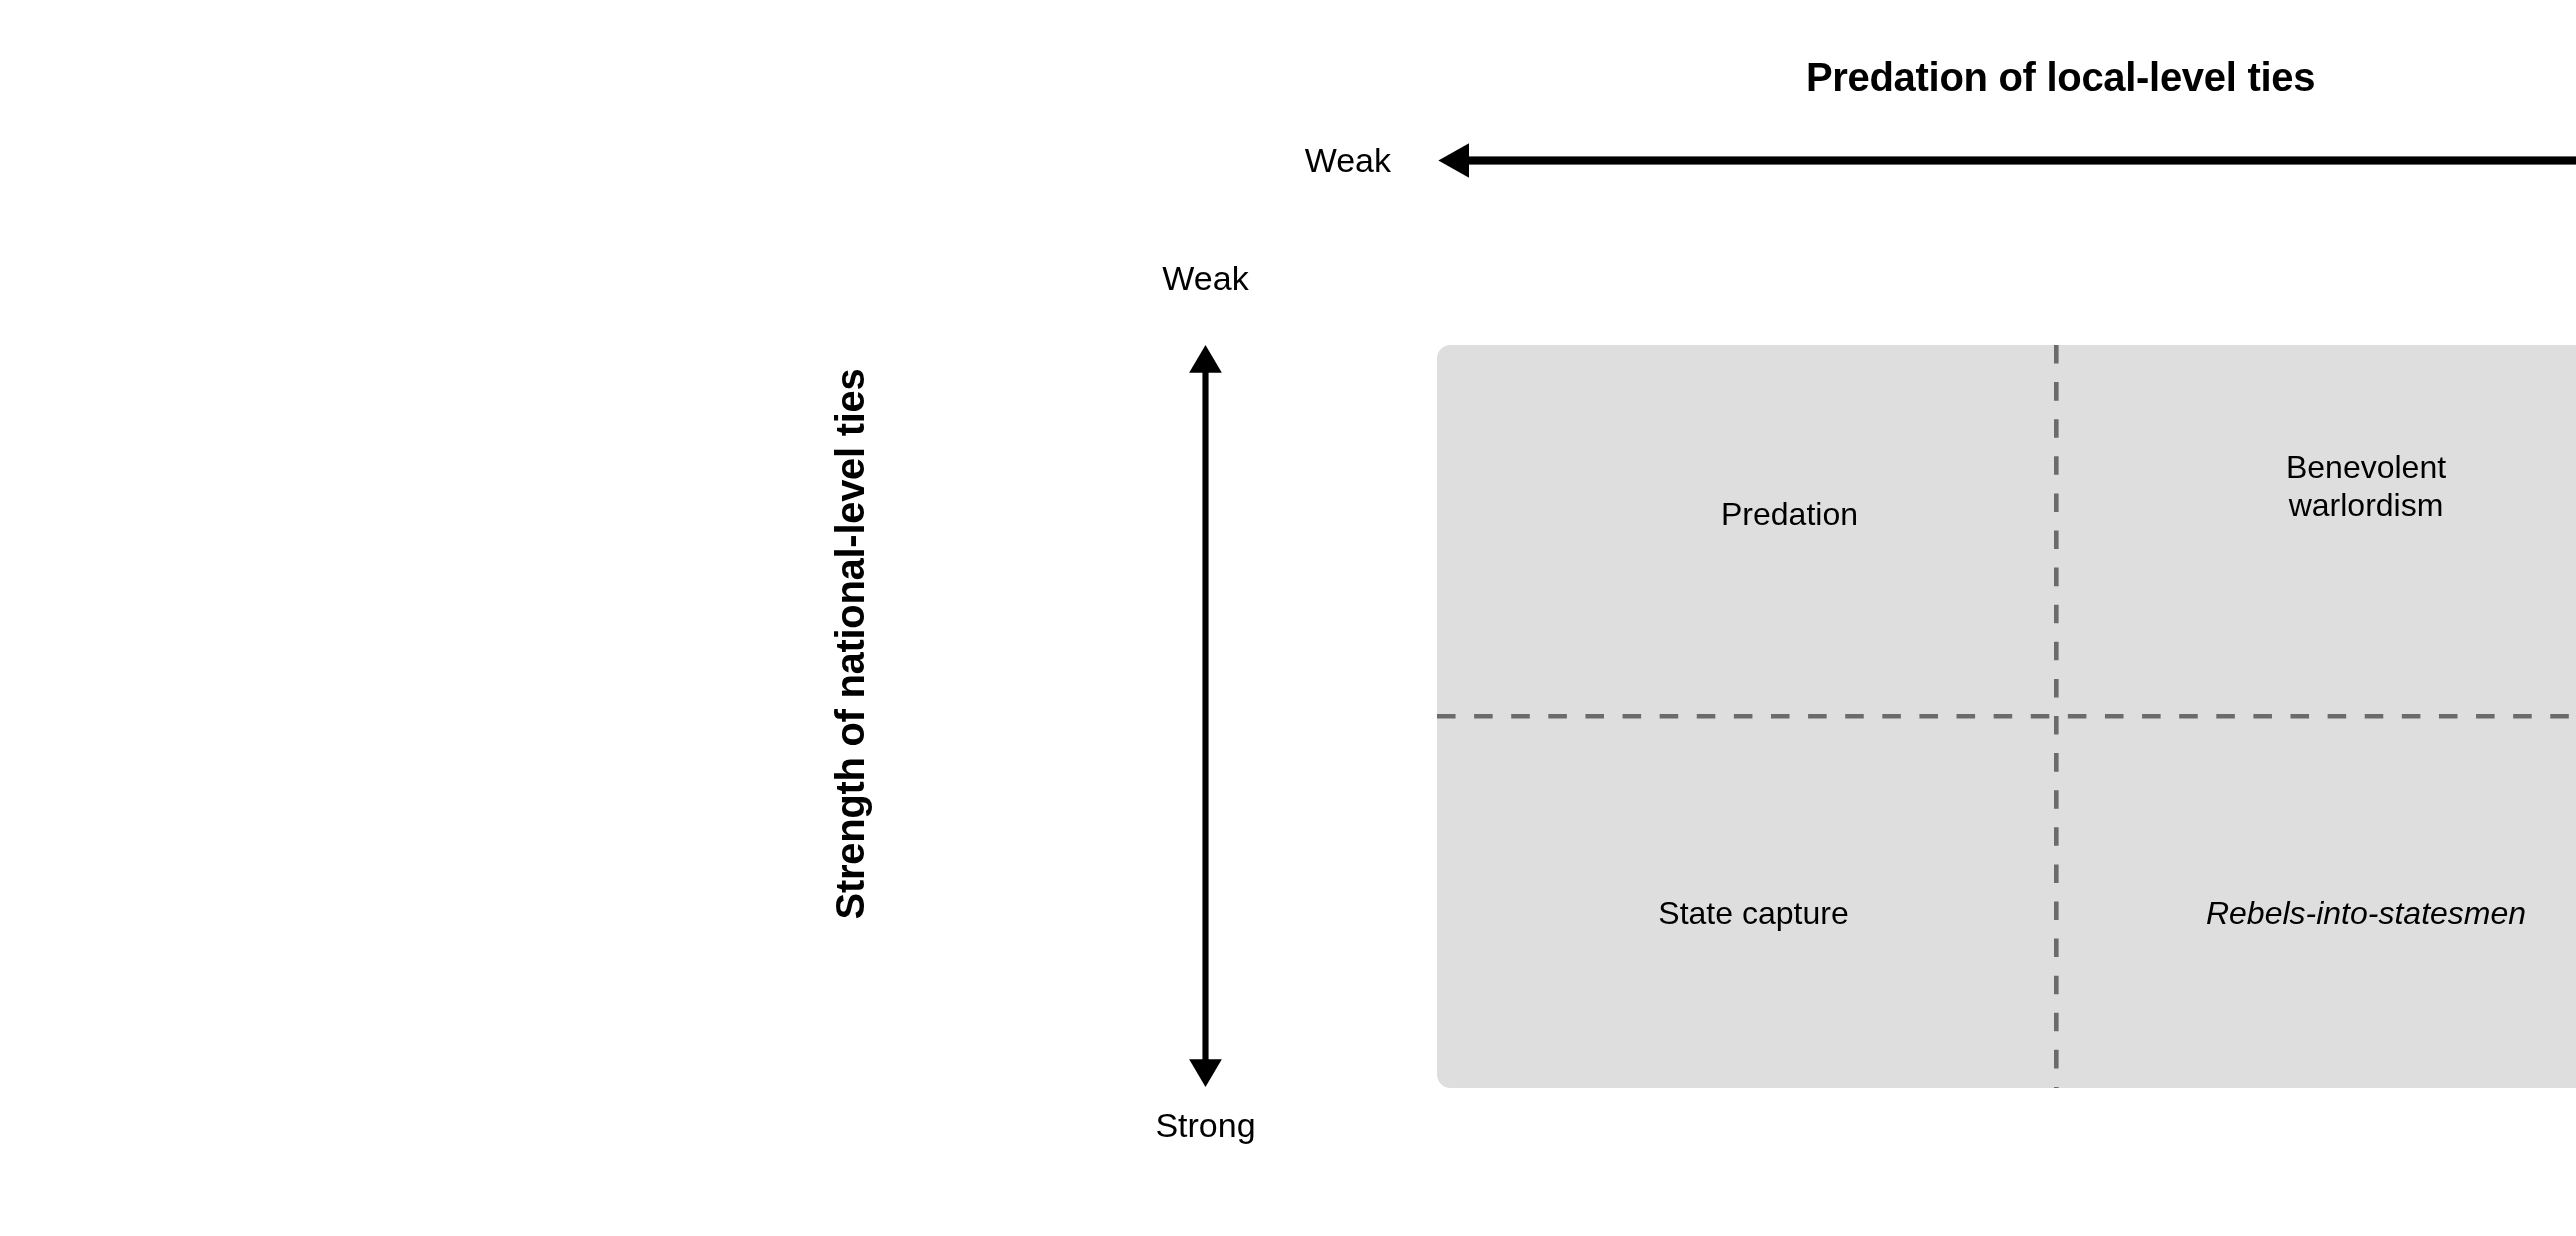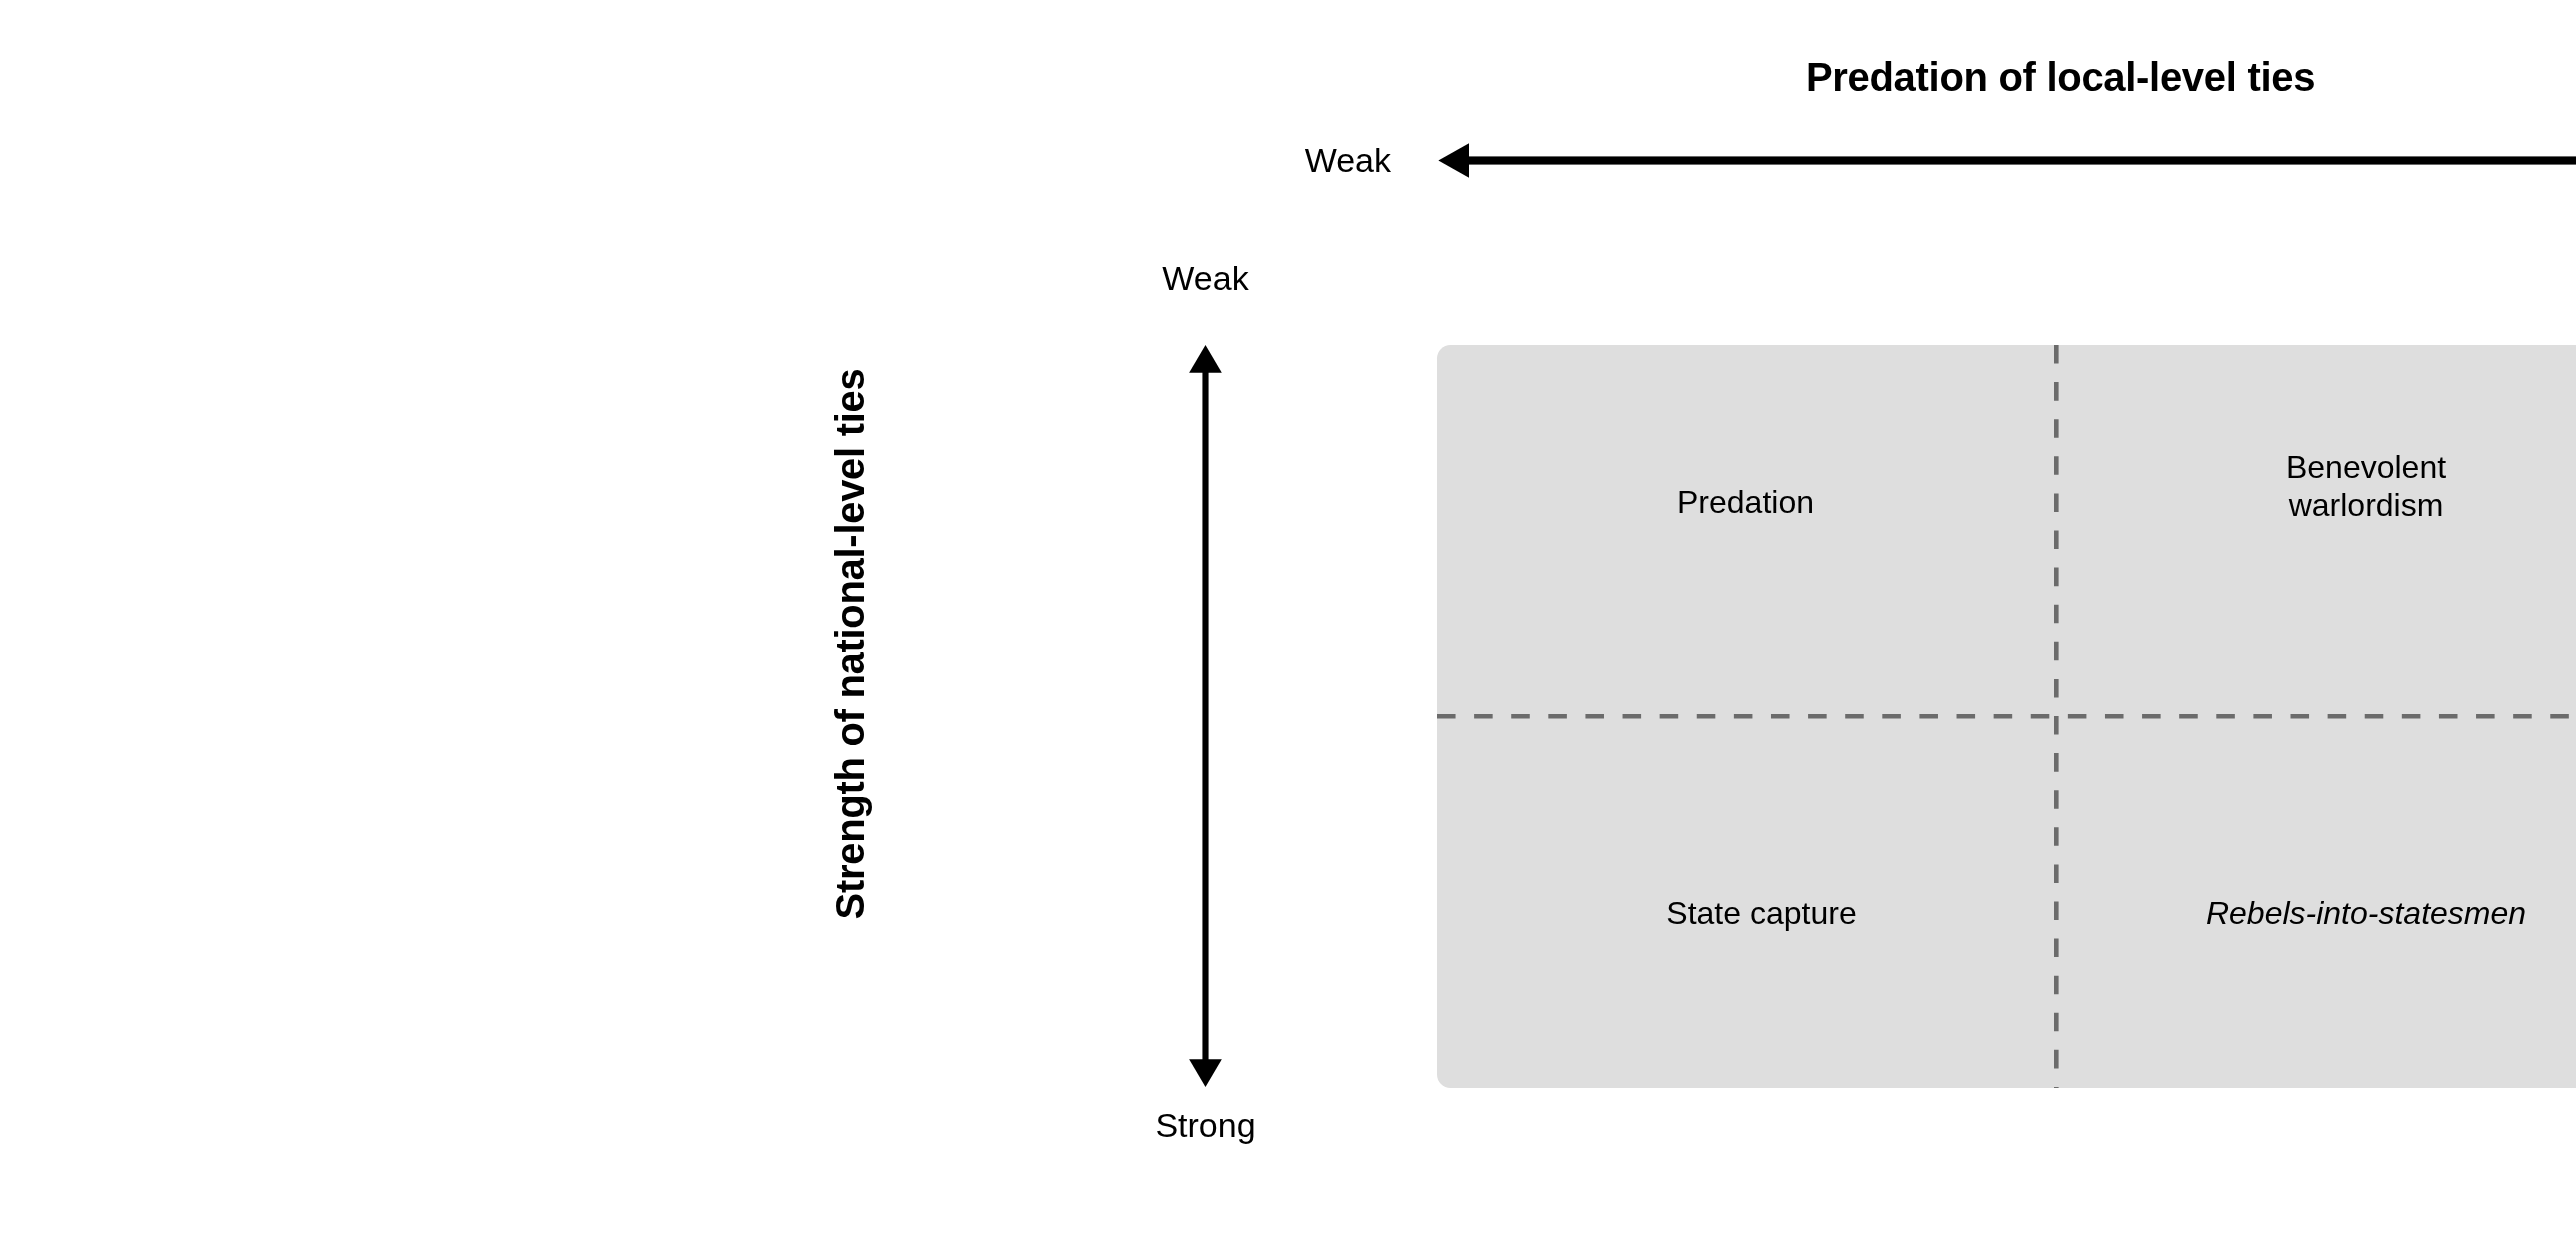--- a/index.html
+++ b/index.html
@@ -130,23 +130,23 @@
     position: absolute;
     display: flex;
     align-items: center;
     justify-content: center;
     text-align: center;
     font-size: 32px;
     line-height: 1.18;
     color: #000000;
   }
 
-  .quad-tl { left: 0px;    top: 4px;   width: 617px; height: 369px; }
+  .quad-tl { left: 0px;    top: 16px;   width: 617px; height: 369px; padding-left: 44px; }
   .quad-tr { left: 621px; top: 0px;   width: 616px; height: 369px; }
-  .quad-bl { left: 16px;    top: 374px; width: 617px; height: 369px; }
+  .quad-bl { left: 8px;    top: 374px; width: 617px; height: 369px; }
   .quad-br { left: 621px; top: 374px; width: 616px; height: 369px; }
 
   .quad-tl .quad-label { transform: translateY(-31px); }
   .quad-tr .quad-label { transform: translateY(-43px); }
   .quad-bl .quad-label { transform: translateY(10.3px); }
   .quad-br .quad-label { transform: translateY(10.3px); font-style: italic; }
 </style>
 </head>
 <body>
 

